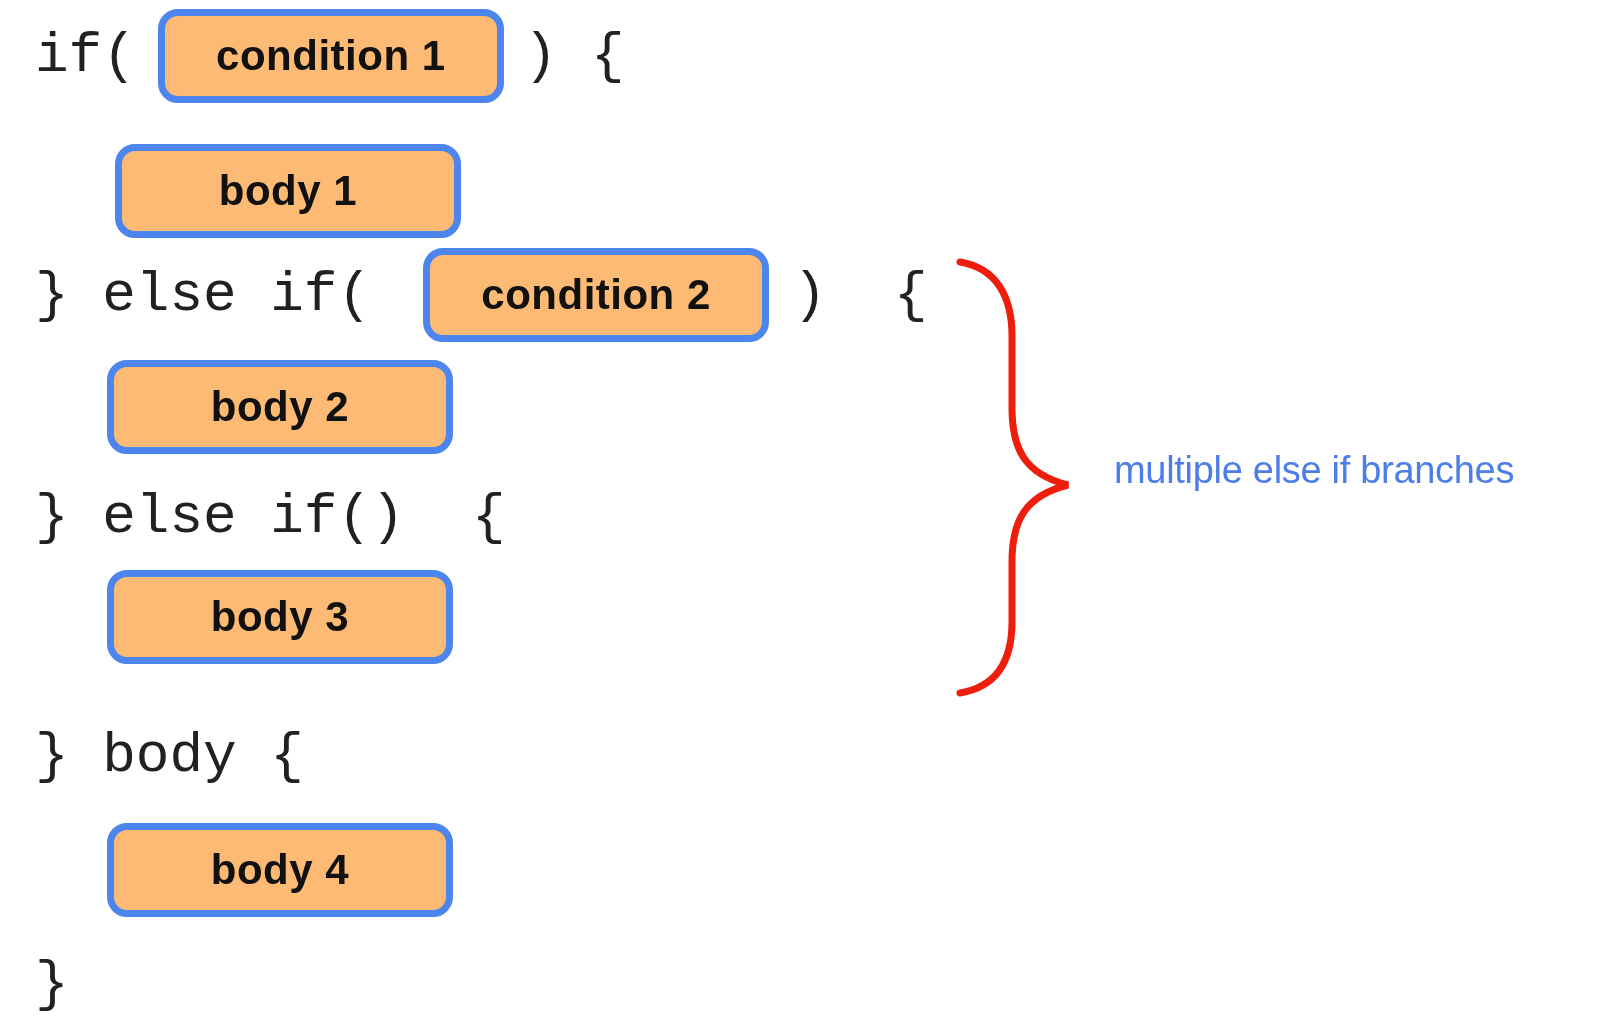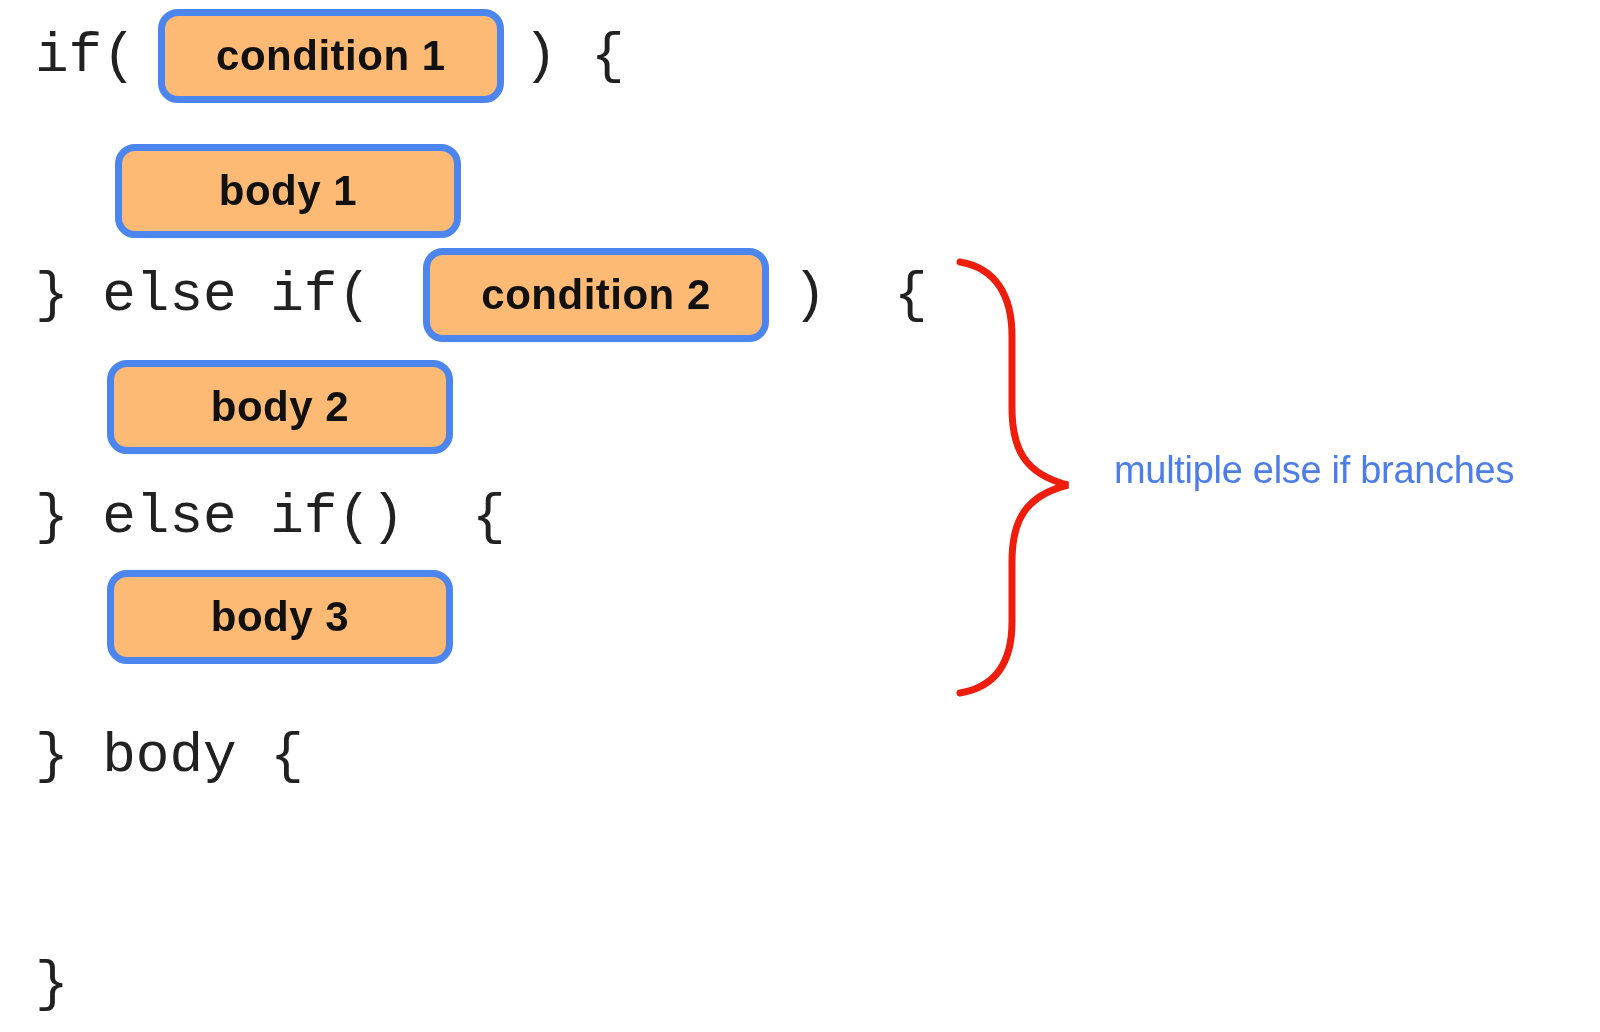--- a/index.html
+++ b/index.html
@@ -106,20 +106,25 @@
   <div class="row" style="left:107px;top:580px;height:74px;">
     <div class="chip">
       <span>body 3</span>
     </div>
   </div>
 
   <div class="row" style="left:35px;top:723px;height:66px;">
     <span class="code">} body {</span>
   </div>
 
+  <div class="row" style="left:107px;top:823px;height:94px;">
+    <div class="chip">
+      <span>body 4</span>
+    </div>
+  </div>
 
   <div class="row" style="left:35px;top:950px;height:68px;">
     <span class="code">}</span>
   </div>
 
   <svg class="brace-svg" viewBox="0 0 170 455" aria-hidden="true">
     <path d="M30 12 C66 18,82 46,82 86 L82 158 C82 198,94 224,138 235 C94 246,82 272,82 312 L82 372 C82 412,66 437,30 443"></path>
   </svg>
 
   <div class="annotation">multiple else if branches</div>

